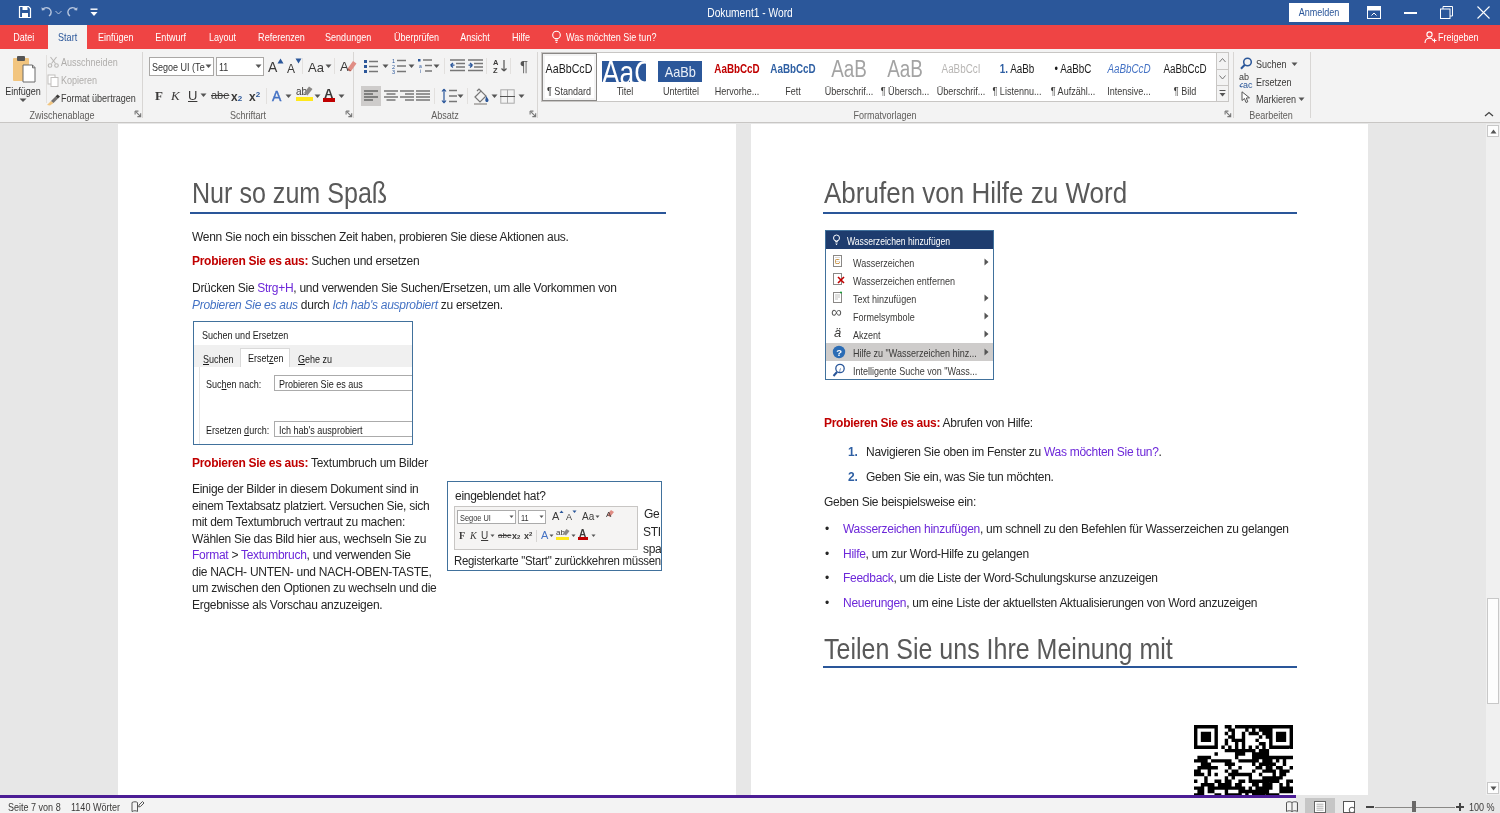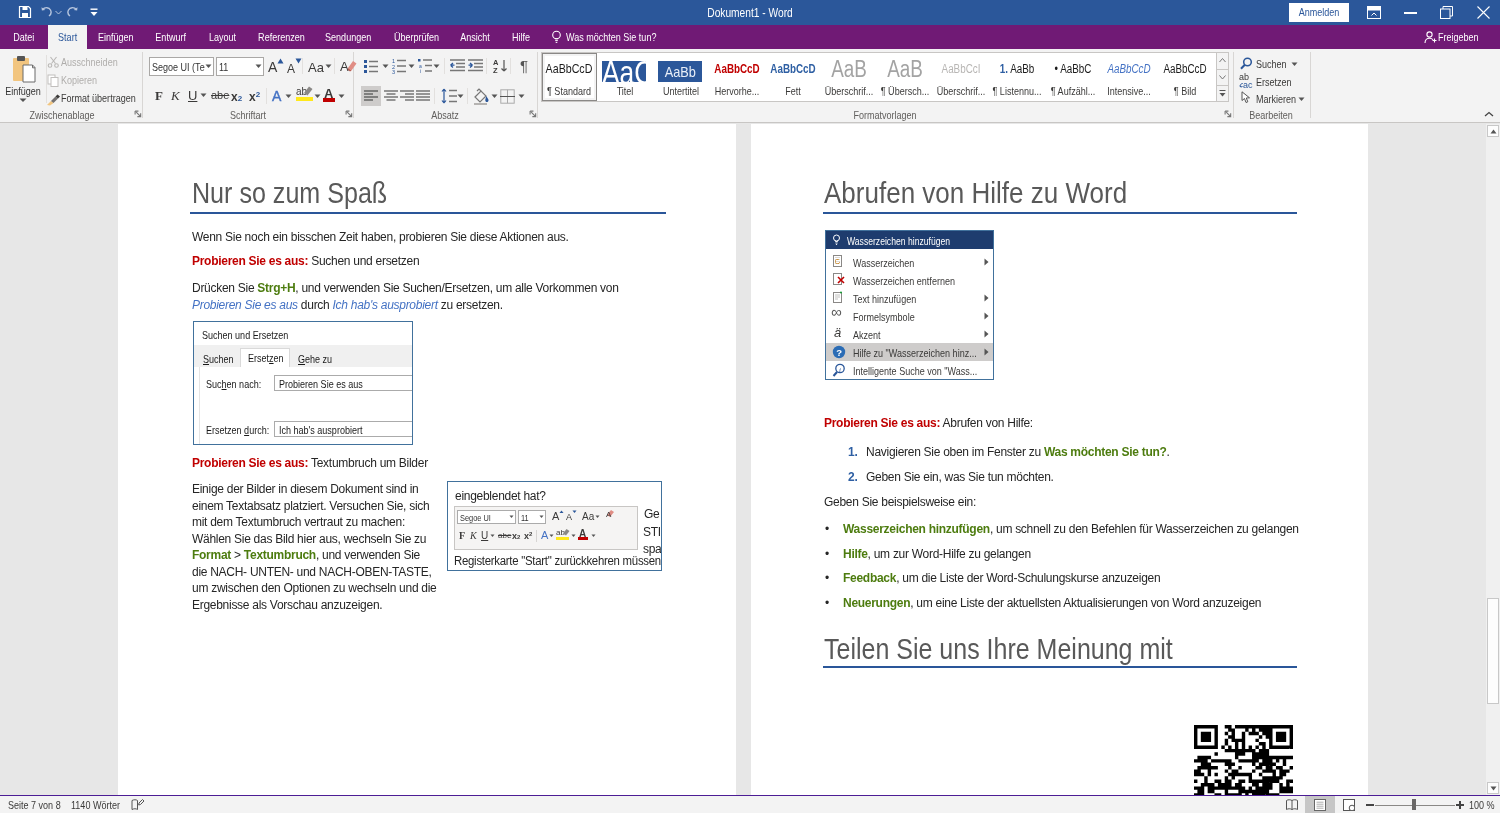--- a/index.html
+++ b/index.html
@@ -2,34 +2,34 @@
 <html><head><meta charset="utf-8">
 <style>
 *{margin:0;padding:0;box-sizing:border-box}
 html,body{width:1500px;height:813px;overflow:hidden}
 body{font-family:"Liberation Sans",sans-serif;position:relative;background:#e7e7e7}
 .a{position:absolute}
 .w{white-space:nowrap}
 .sx{transform:scaleX(.82);transform-origin:0 50%;white-space:nowrap}
 .sxc{transform:translateX(-50%) scaleX(.82);transform-origin:center;white-space:nowrap}
 .titlebar{left:0;top:0;width:1500px;height:25px;background:#2b579a}
-.tabrow{left:0;top:25px;width:1500px;height:24px;background:#701a75}
+.tabrow{left:0;top:25px;width:1500px;height:24px;background:#ef4444}
 .tab{position:absolute;top:0;height:24px;line-height:24px;color:#fff;font-size:11px;text-align:center;white-space:nowrap}
 .tab span{display:inline-block;transform:scaleX(.82)}
 .tab.on{background:#f3f3f3;color:#2b579a}
 .ribbon{left:0;top:49px;width:1500px;height:74px;background:#f3f3f3;border-bottom:1px solid #c8c6c4}
 .gsep{position:absolute;top:3px;width:1px;height:66px;background:#d8d6d4}
 .glabel{position:absolute;top:60px;height:12px;line-height:12px;font-size:11px;color:#605e5c;text-align:center}
 .launch{position:absolute;width:10px;height:10px}
 .doc{left:0;top:124px;width:1500px;height:671px;background:#e7e7e7;overflow:hidden}
 .page{position:absolute;top:0;height:671px;background:#fff}
-.statusbar{left:0;top:795px;width:1500px;height:18px;background:#f3f3f3;border-top:1px solid #4c1d95;font-size:11px;color:#3b3a39}
+.statusbar{left:0;top:795px;width:1296px;height:18px;background:#f3f3f3;border-top:3px solid #4c1d95;font-size:11px;color:#3b3a39}
 .bodytext{font-size:12px;letter-spacing:-0.28px;color:#262626;line-height:16.5px}
 .red{color:#c00000;font-weight:bold}
-.bb{color:#4d7c0f;font-weight:bold}
+.bb{color:#6d28d9;font-weight:normal}
 .bi{color:#4472c4;font-style:italic}
 h1.doch{font-size:29px;font-weight:400;color:#595959;white-space:nowrap;transform-origin:0 50%}
 .rule{position:absolute;height:2px;background:#2a5699}
 .imgbord{position:absolute;border:1px solid #41719c;background:#fff}
 svg{display:block}
 </style></head>
 <body>
 
 <div class="a titlebar">
 

